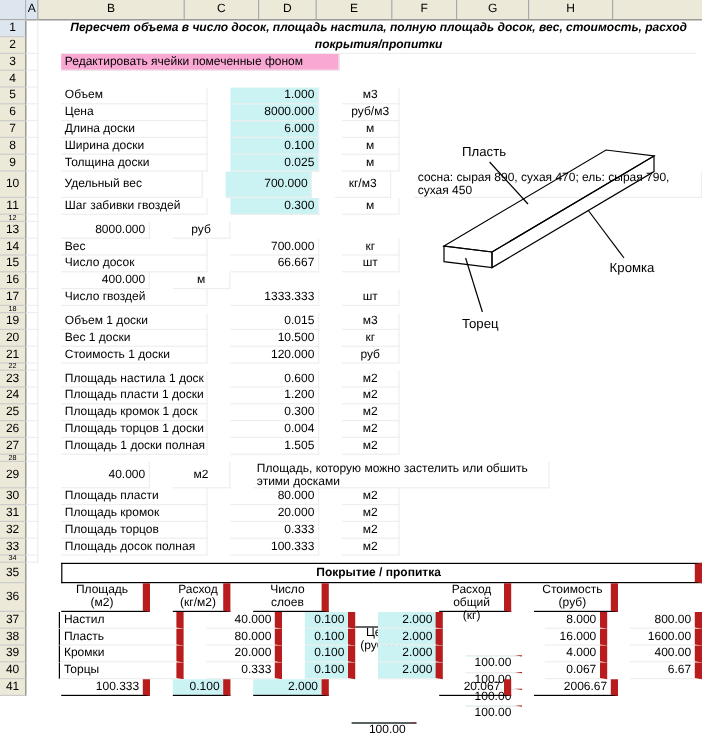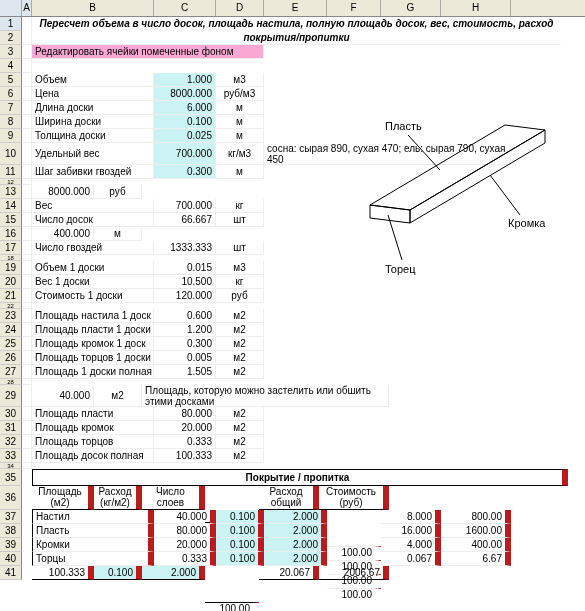--- a/index.html
+++ b/index.html
@@ -50,32 +50,33 @@
   }
   .sheet {
     position: absolute;
     left: 22px;
     top: 17px;
     width: 563px;
   }
   .row {
     display: flex;
     height: 14px;
+    gap: 19px;
   }
   .cell {
     border-right: 1px solid #eee;
     border-bottom: 1px solid #eee;
     padding: 0 3px;
     line-height: 13px;
     white-space: nowrap;
     overflow: visible;
   }
   .cA { width: 10px; padding:0; }
   .cB { width: 122px; }
-  .cC { width: 62px; text-align: right; }
+  .cC { width: 74px; text-align: right; }
   .cD { width: 48px; text-align: center; }
   .cE { width: 63px; }
   .cF { width: 54px; margin-top: 36px; }
   .cG { width: 60px; }
   .cH { width: 70px; }
   .num { text-align: right; font-feature-settings: "tnum"; }
   .hl { background: #ccf3f3; }
   .title {
     font-weight: bold;
     font-style: italic;
@@ -310,21 +311,21 @@
       </div>
       <div class="row">
         <div class="cell cA"></div>
         <div class="cell cB">Площадь кромок 1 доск</div>
         <div class="cell cC num ">0.300</div>
         <div class="cell cD">м2</div>
       </div>
       <div class="row">
         <div class="cell cA"></div>
         <div class="cell cB">Площадь торцов 1 доски</div>
-        <div class="cell cC num ">0.005</div>
+        <div class="cell cC num ">0.004</div>
         <div class="cell cD">м2</div>
       </div>
       <div class="row">
         <div class="cell cA"></div>
         <div class="cell cB">Площадь 1 доски полная</div>
         <div class="cell cC num ">1.505</div>
         <div class="cell cD">м2</div>
       </div>
     </div>
   <div class="row" style="height:6px">

